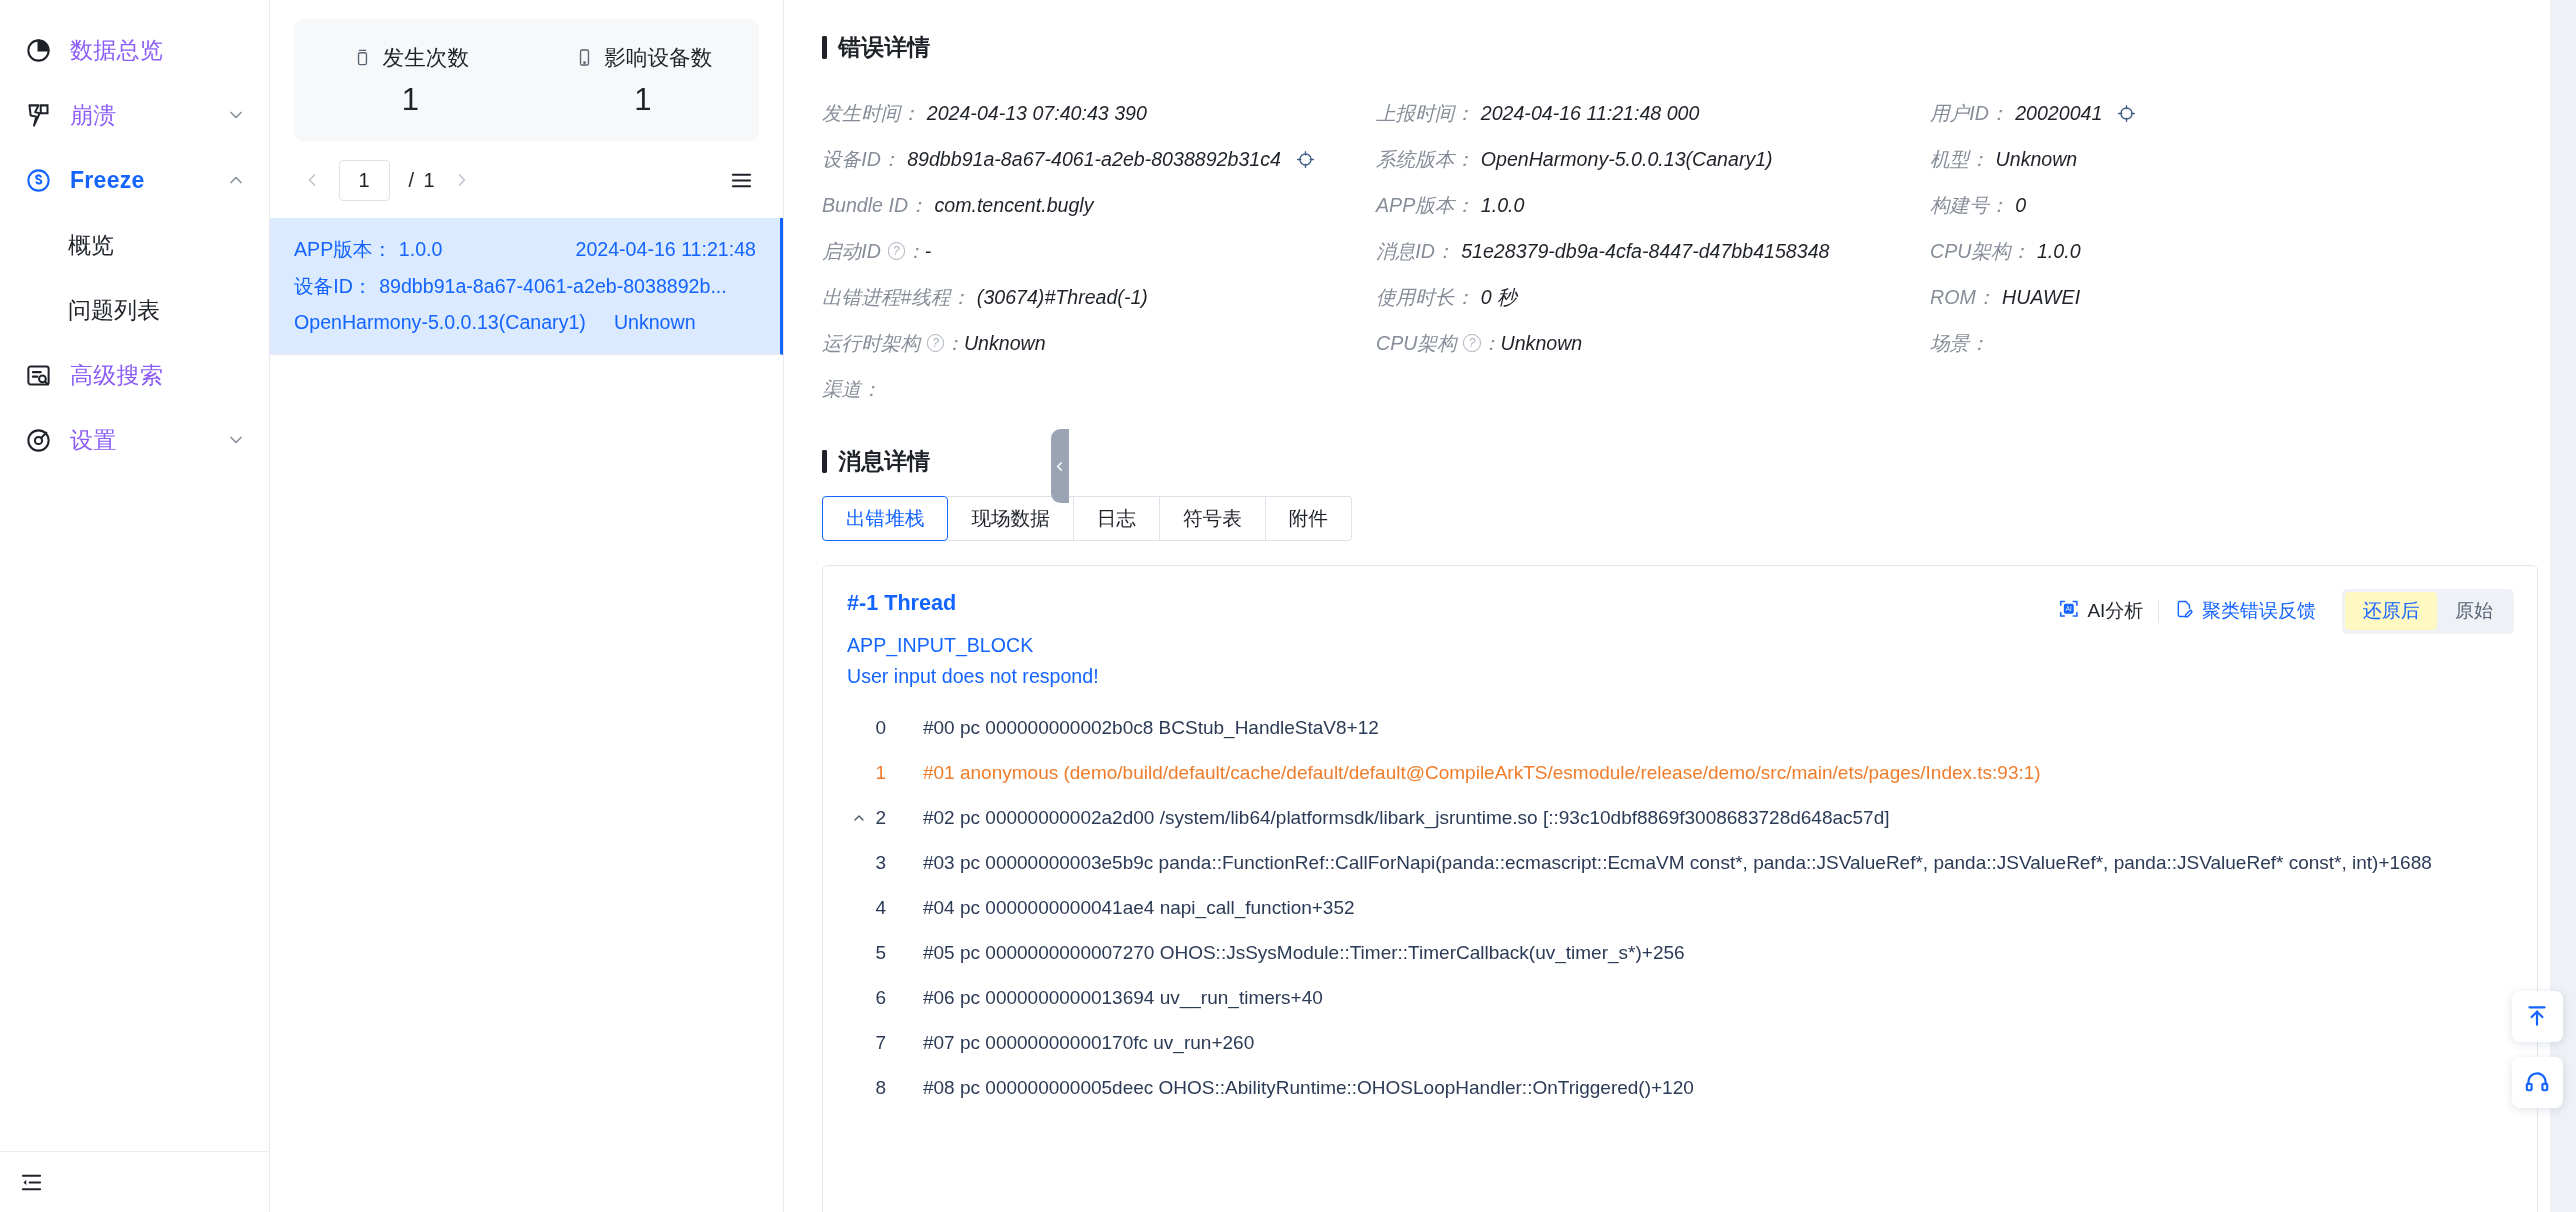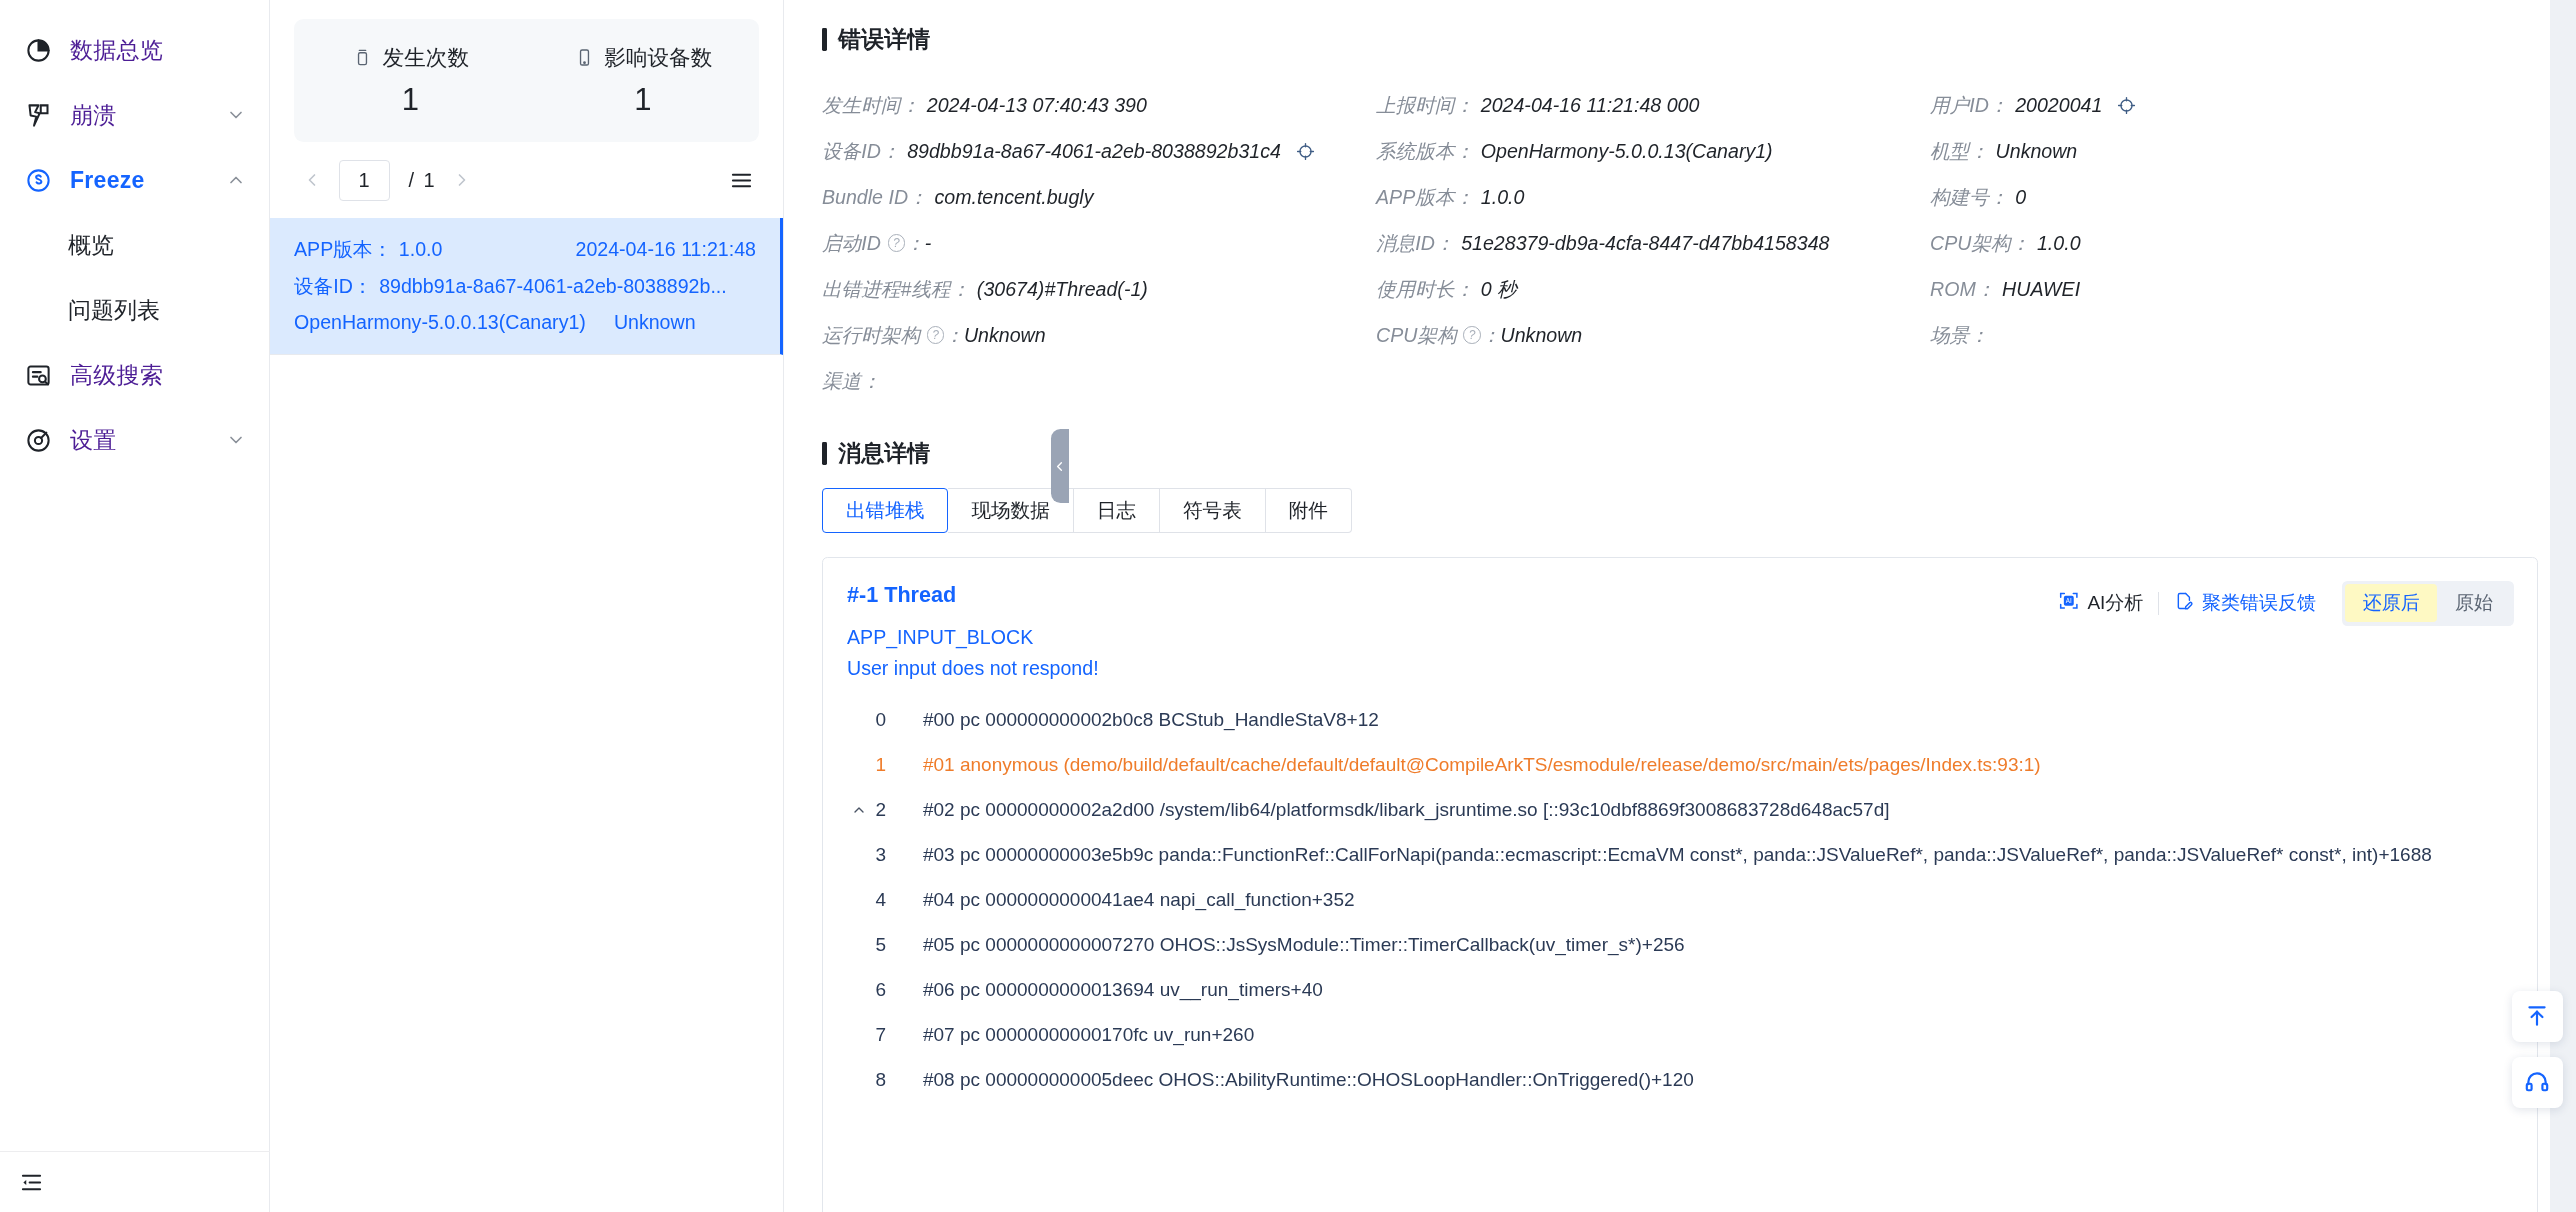--- a/index.html
+++ b/index.html
@@ -23,21 +23,21 @@
     display: flex; align-items: center;
     height: 65px; padding: 0 23px 0 23px;
     cursor: pointer; position: relative;
   }
   .nav-item .ico {
     width: 31px; height: 31px; flex: 0 0 31px;
     display: flex; align-items: center; justify-content: center;
     color: #1f2329;
   }
   .nav-item .lbl {
-    margin-left: 16px; font-size: 23px; color: #4c1d95; letter-spacing: 0.3px;
+    margin-left: 16px; font-size: 23px; color: #8b5cf6; letter-spacing: 0.3px;
     white-space: nowrap;
   }
   .nav-item .chev { margin-left: auto; color: #8a9099; display:flex; }
   .nav-item.active .lbl { color: #1464ff; font-weight: 700; }
   .nav-item.active .ico { color: #1464ff; }
   .nav-sub {
     display: flex; align-items: center;
     height: 65px; padding-left: 68px; cursor: pointer;
   }
   .nav-sub .lbl { font-size: 23px; color: #1f2329; }
@@ -101,21 +101,21 @@
     width: 17.6px; height: 74px;
     background: #9aa4b5; border-radius: 9.5px 0 0 9.5px;
     display: flex; align-items: center; justify-content: center;
     cursor: pointer; z-index: 10;
   }
   .split-handle svg { stroke: #ffffff; }
 
   
   .main {
     flex: 1 1 auto; height: 1213px; overflow: hidden;
-    padding: 24px 38px 0 38px; background: #fff; position: relative;
+    padding: 32px 38px 0 38px; background: #fff; position: relative;
   }
   .sec-title { display: flex; align-items: center; gap: 10.8px; margin-bottom: 27px; }
   .sec-bar { width: 5.4px; height: 23px; background: #1f2329; border-radius: 1.4px; }
   .sec-txt { font-size: 23px; font-weight: 700; color: #1f2329; }
 
   .detail-grid {
     display: grid;
     grid-template-columns: 554px 554px 1fr;
     row-gap: 0px;
     font-style: italic;

